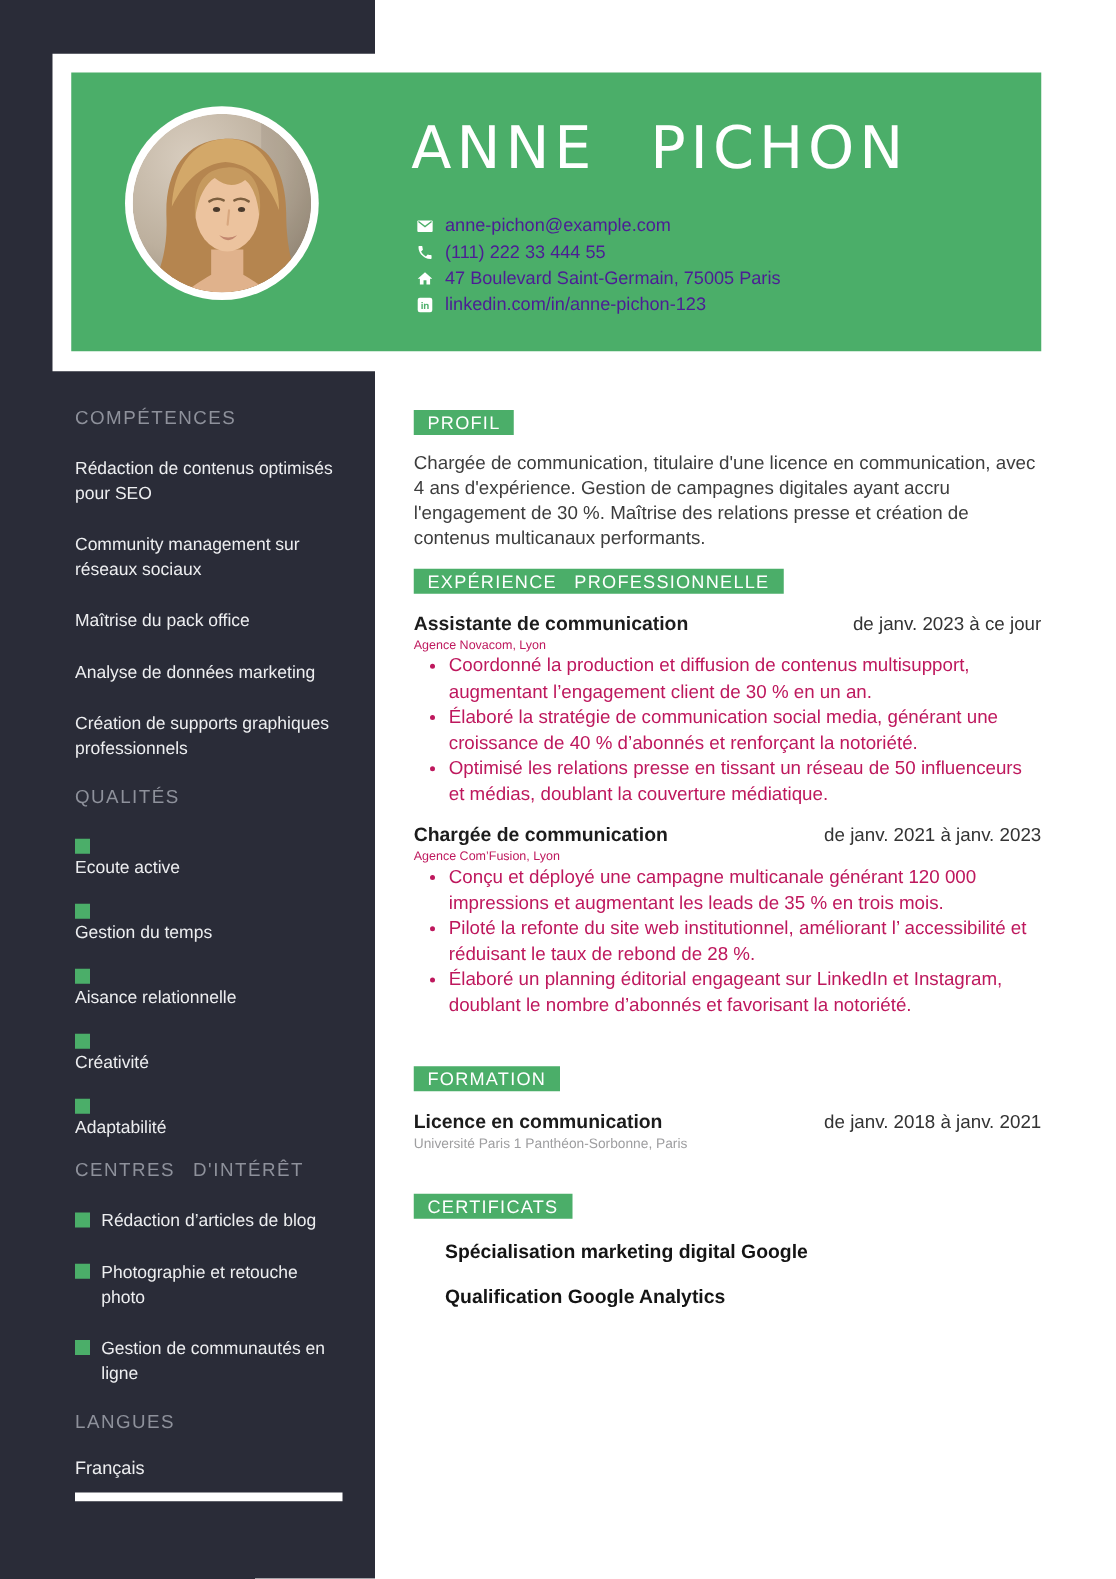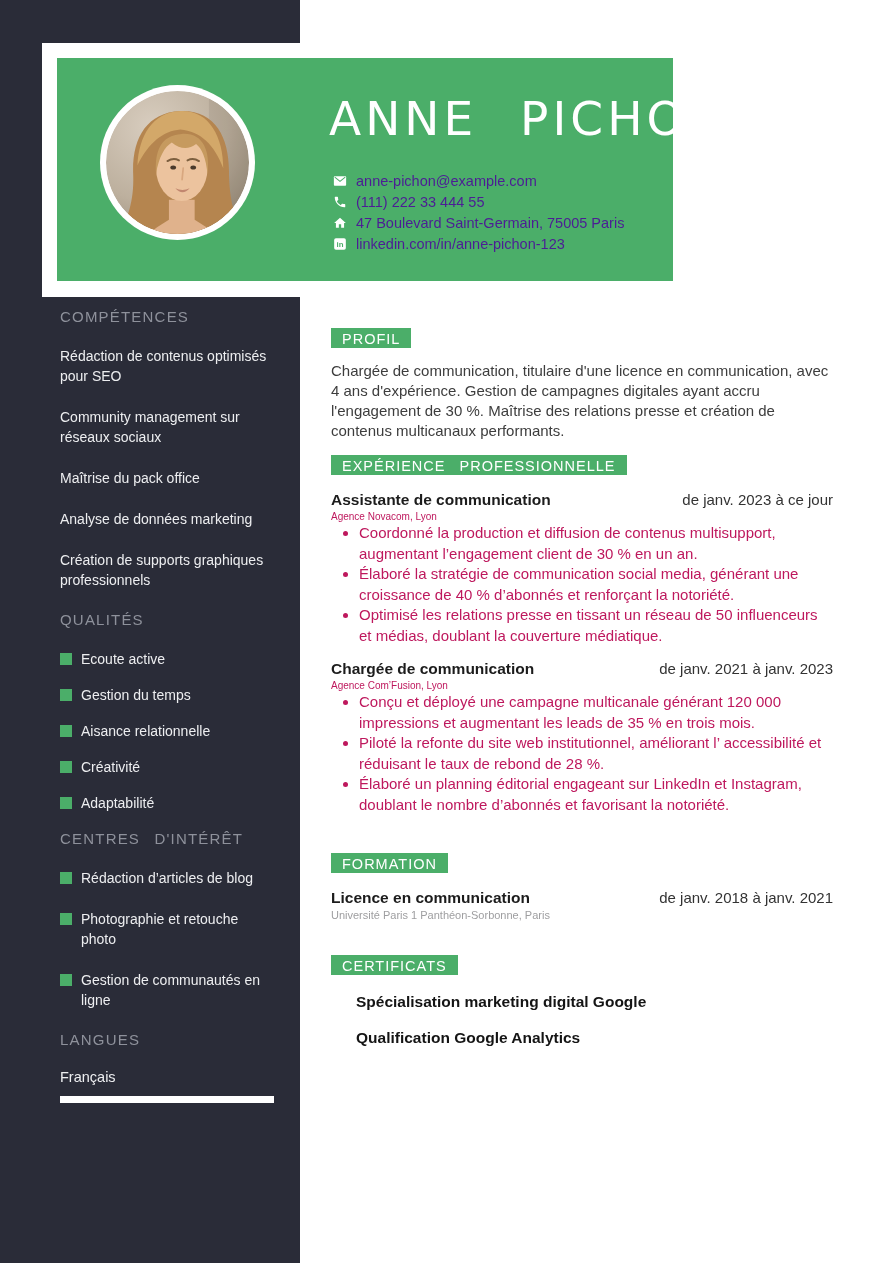--- a/index.html
+++ b/index.html
@@ -7,41 +7,41 @@
   body { font-family:"Liberation Sans", sans-serif; }
   .page { position:relative; width:893px; height:1263px; background:#ffffff; overflow:hidden; }
 
   
   .sidebar-bg { position:absolute; left:0; top:0; width:300px; height:1263px; background:#2a2c38; }
 
   
   .header-band { position:absolute; left:42px; top:43px; width:851px; height:254px; background:#ffffff; }
 
   
-  .green-header { position:absolute; left:57px; top:58px; width:616px; height:223px; background:#4bae69; }
+  .green-header { position:absolute; left:57px; top:58px; width:776px; height:223px; background:#4bae69; }
 
   .photo-ring { position:absolute; left:43px; top:27px; width:155px; height:155px; border-radius:50%; background:#ffffff; display:flex; align-items:center; justify-content:center; }
   .photo { width:143px; height:143px; border-radius:50%; overflow:hidden; }
   .photo svg { display:block; width:100%; height:100%; }
 
   .name { position:absolute; left:272px; top:34px; font-family:"DejaVu Sans", sans-serif; font-size:47px; font-weight:500; color:#ffffff; letter-spacing:4px; word-spacing:24px; line-height:1.15; white-space:nowrap; }
 
   .contacts { position:absolute; left:276px; top:112px; }
   .contact-row { display:flex; align-items:center; height:21px; color:#4c1d95; font-size:14.5px; }
   .contact-row .ic { width:14px; height:14px; margin-right:9px; flex:none; display:flex; }
   .contact-row .ic svg { width:14px; height:14px; }
 
   
-  .sidebar-content { position:absolute; left:60px; top:308px; width:214px; }
+  .sidebar-content { position:absolute; left:60px; top:326px; width:214px; }
   .side-section { margin-top:17px; }
   .side-section:first-child { margin-top:0; }
   .side-title { font-size:15px; font-weight:normal; color:#8e919b; letter-spacing:1.2px; word-spacing:9px; margin-bottom:21px; }
   .side-list { list-style:none; }
   .skill-item { font-size:14px; line-height:20px; color:#edeef0; margin-bottom:21px; }
-  .qual-item { display:flex; align-items:flex-start; font-size:14px; line-height:20px; color:#edeef0; margin-bottom:16px; }
+  .qual-item { display:flex; align-items:flex-start; font-size:14px; line-height:20px; color:#edeef0; margin-bottom:16px;flex-direction:column; }
   .int-item  { display:flex; align-items:flex-start; font-size:14px; line-height:20px; color:#edeef0; margin-bottom:21px; }
   .sq { width:12px; height:12px; background:#4bae69; margin:4px 9px 0 0; flex:none; }
   .lang-label { font-size:14.5px; color:#edeef0; margin-bottom:11px; }
   .lang-bar { height:7px; background:#ffffff; width:100%; }
 
   
   .main { position:absolute; left:331px; top:328px; width:502px; }
   .badge { display:inline-block; background:#4bae69; color:#ffffff; font-size:14.5px; letter-spacing:1px; word-spacing:9px; padding:3px 11px 1px 11px; }
   .profile-text { margin-top:13px; font-size:15px; line-height:20px; color:#3d3d3d; }
 

